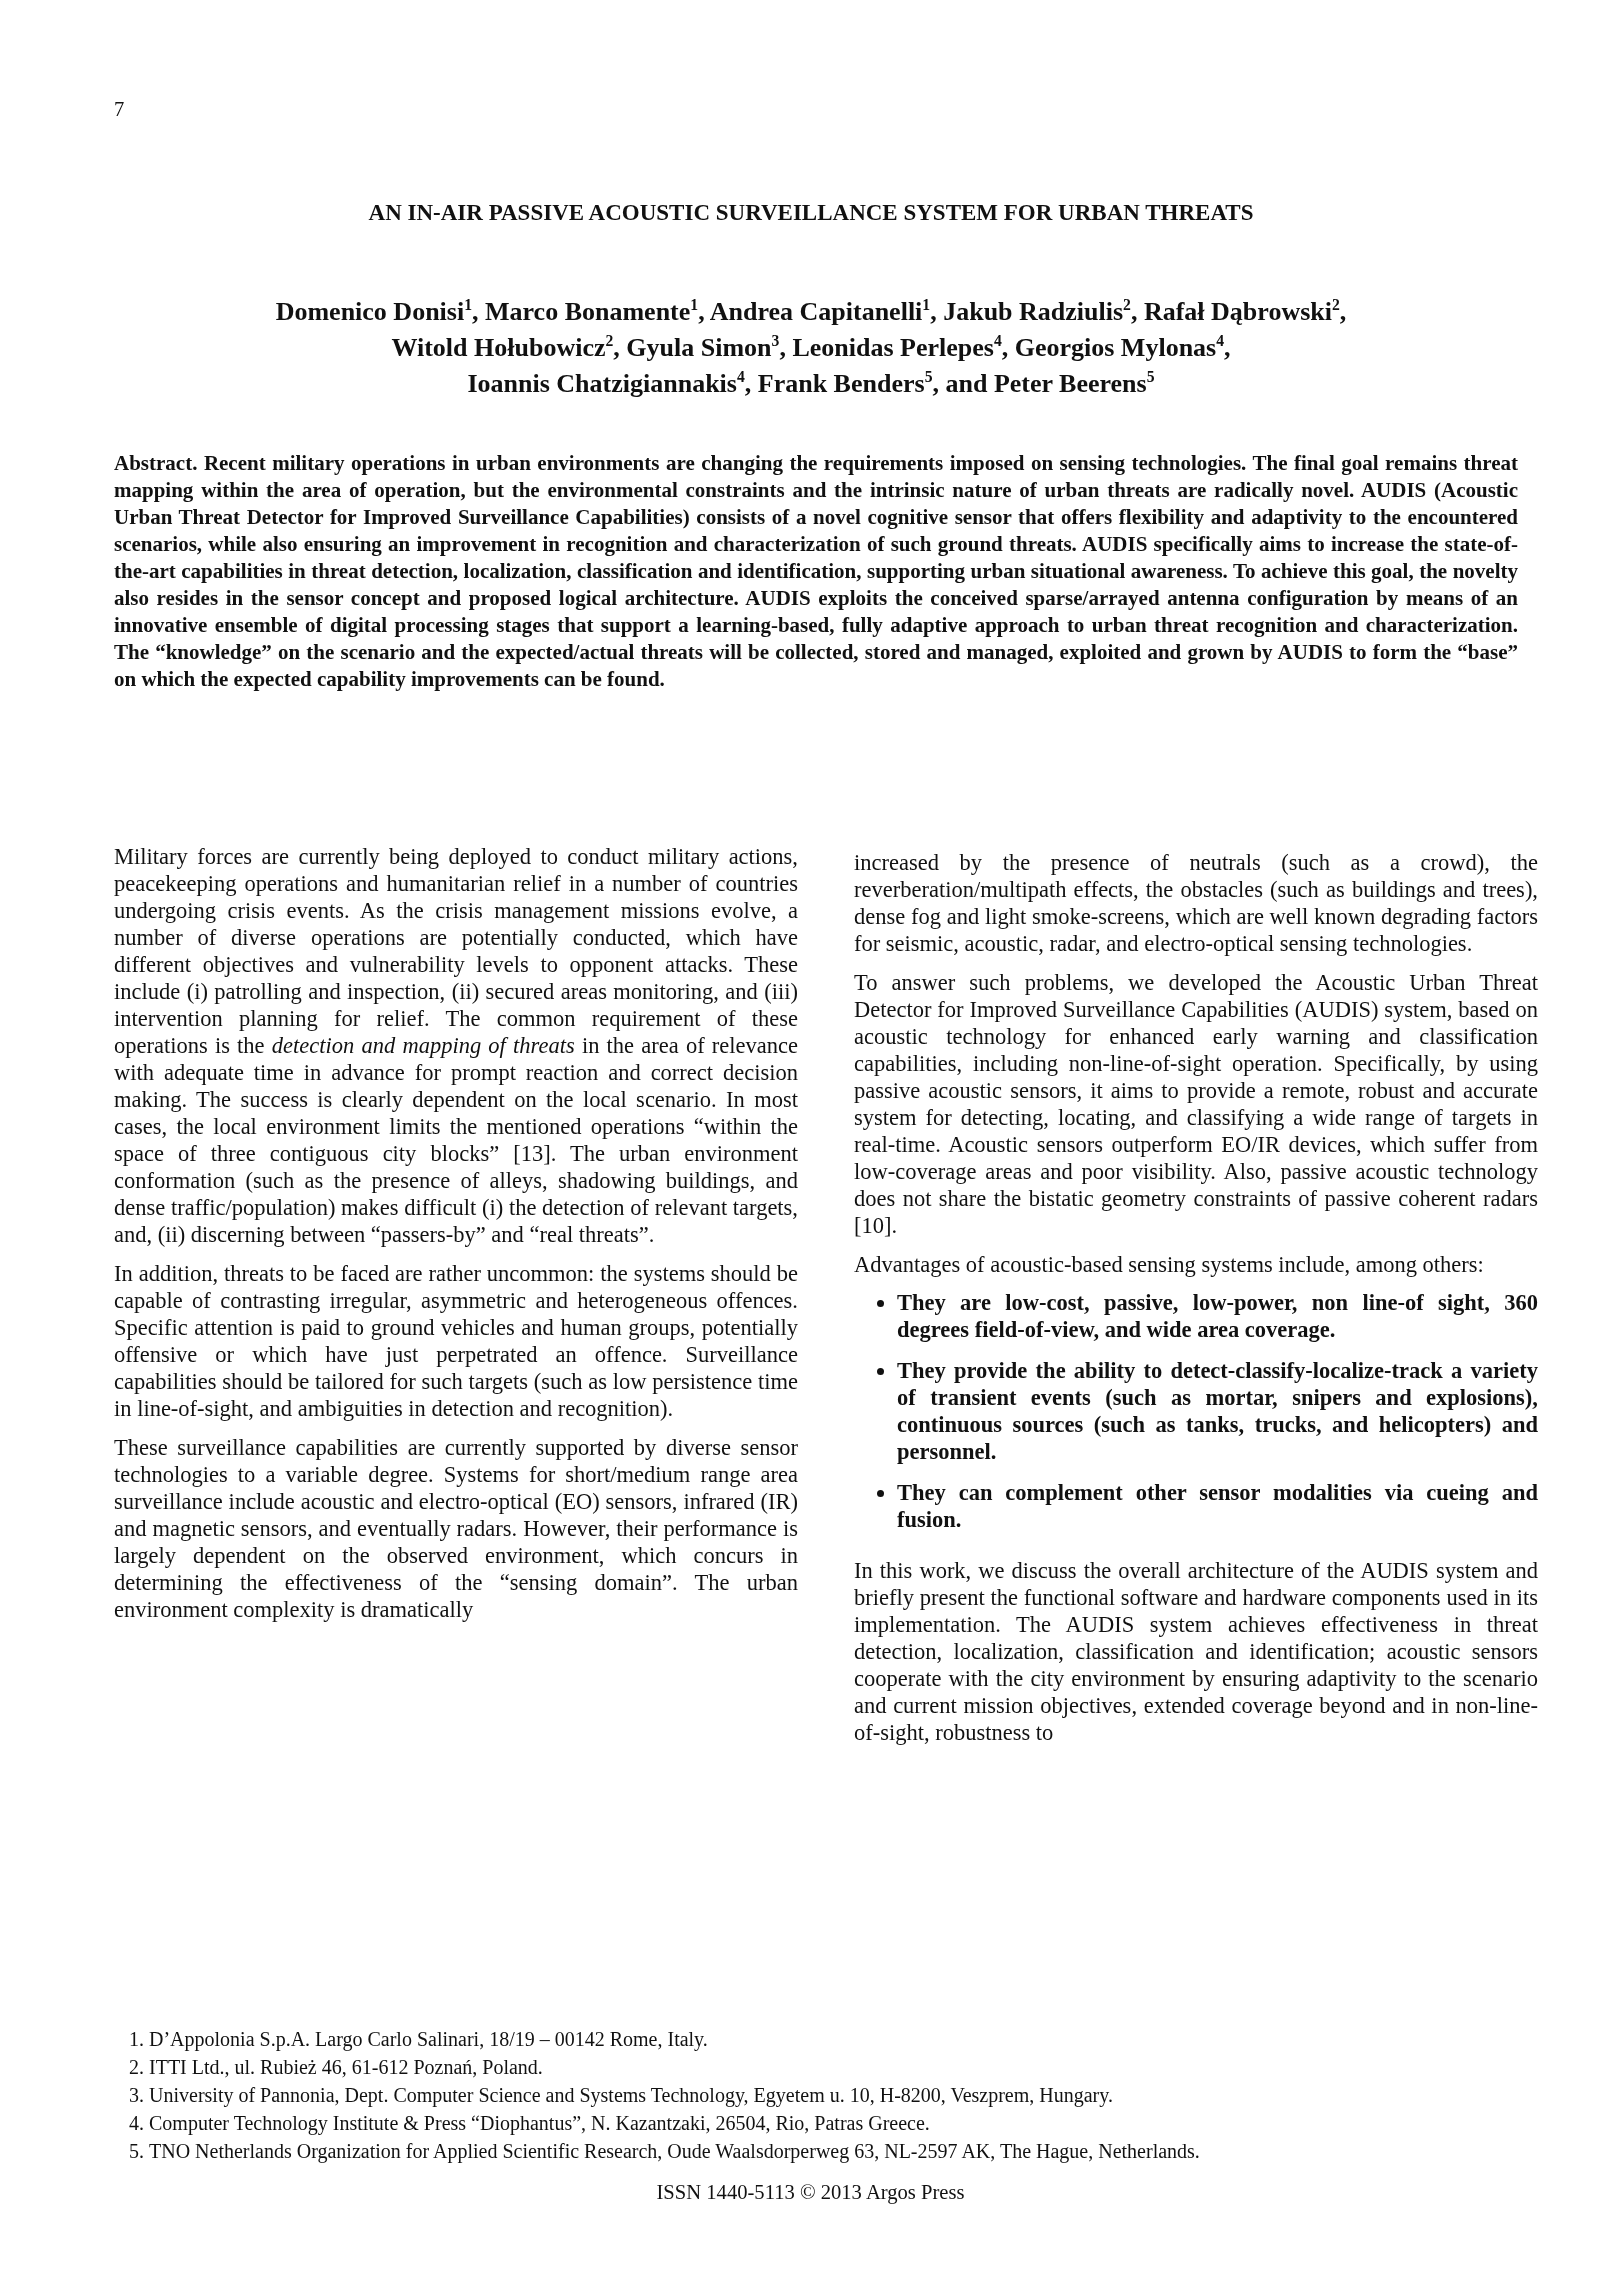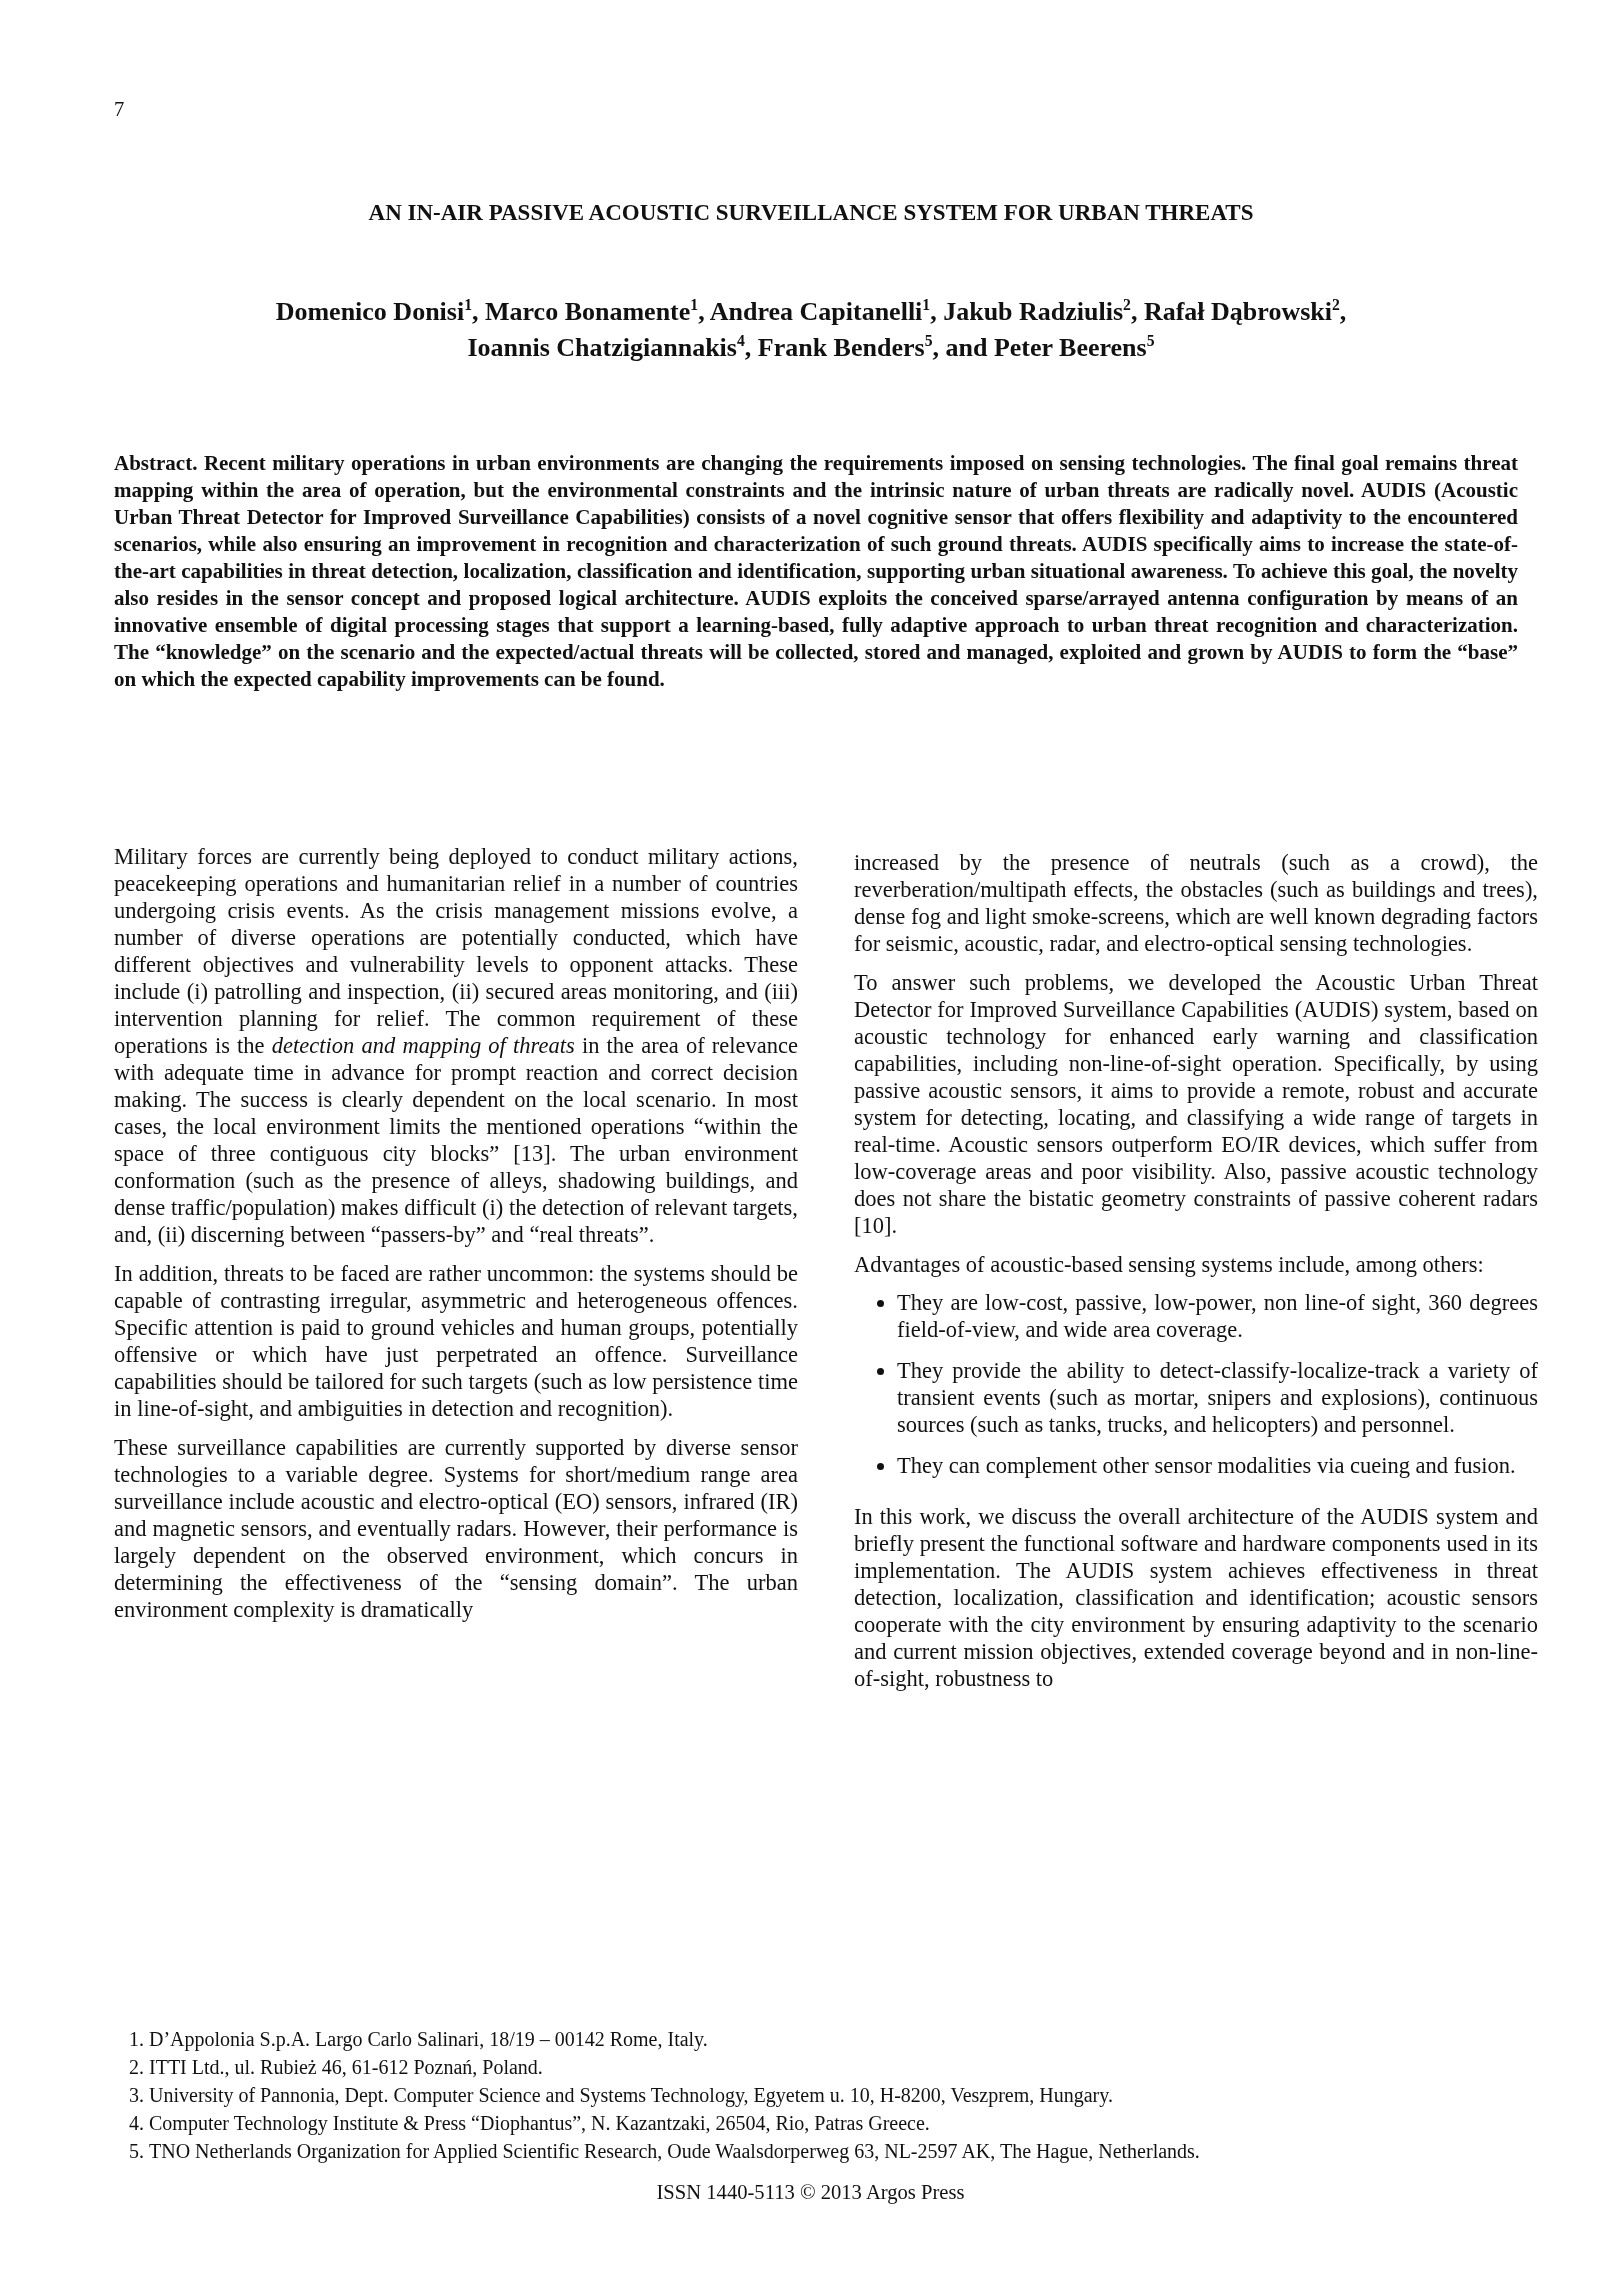--- a/index.html
+++ b/index.html
@@ -14,41 +14,44 @@
   .authors sup { font-size: 15.7px; vertical-align: super; line-height: 0; }
   .abstract { position: absolute; top: 450px; left: 114px; width: 1404px; font-weight: bold;
               font-size: 21px; line-height: 27px; text-align: justify; }
   .col { position: absolute; top: 843px; width: 684px; font-size: 22.5px; line-height: 27px;
          text-align: justify; }
   .col.left { left: 114px; }
   .col.right { left: 854px; top: 849px; }
   .col p { margin: 0 0 11.8px 0; }
   .section-heading { text-align: center; font-weight: bold; font-size: 22.5px;
                      margin: 0 0 29px 0; }
-  ul.adv { margin: 0 0 24px 0; padding-left: 43px; }
+  ul.adv { margin: 0 0 24px 0; padding-left: 43px; font-weight: bold; }
   ul.adv li { margin-bottom: 13.7px; }
   .footnotes { position: absolute; top: 2025px; left: 114px; width: 1404px; font-size: 20px;
                line-height: 28px; }
   .footnotes ol { margin: 0; padding-left: 35px; }
   .issn { position: absolute; top: 2181px; left: 0; width: 1621px; text-align: center; font-size: 20.6px; }
 </style>
 </head>
 <body>
 
 <div class="header">
   <span>7</span>
 </div>
 
 <div class="title">
   <div>AN IN-AIR PASSIVE ACOUSTIC SURVEILLANCE SYSTEM FOR URBAN THREATS</div>
 </div>
 
 <div class="authors">
   <div>
     <span>Domenico Donisi</span><sup>1</sup><span>, </span><span>Marco Bonamente</span><sup>1</sup><span>, </span><span>Andrea Capitanelli</span><sup>1</sup><span>, </span><span>Jakub Radziulis</span><sup>2</sup><span>, </span><span>Rafał Dąbrowski</span><sup>2</sup><span>,</span>
+  </div>
+  <div>
+    <span>Witold Hołubowicz</span><sup>2</sup><span>, </span><span>Gyula Simon</span><sup>3</sup><span>, </span><span>Leonidas Perlepes</span><sup>4</sup><span>, </span><span>Georgios Mylonas</span><sup>4</sup><span>,</span>
   </div>
   <div>
     <span>Ioannis Chatzigiannakis</span><sup>4</sup><span>, </span><span>Frank Benders</span><sup>5</sup><span>, and </span><span>Peter Beerens</span><sup>5</sup>
   </div>
 </div>
 
 <div class="abstract">Abstract. Recent military operations in urban environments are changing the requirements imposed on sensing technologies. The final goal remains threat mapping within the area of operation, but the environmental constraints and the intrinsic nature of urban threats are radically novel. AUDIS (Acoustic Urban Threat Detector for Improved Surveillance Capabilities) consists of a novel cognitive sensor that offers flexibility and adaptivity to the encountered scenarios, while also ensuring an improvement in recognition and characterization of such ground threats. AUDIS specifically aims to increase the state-of-the-art capabilities in threat detection, localization, classification and identification, supporting urban situational awareness. To achieve this goal, the novelty also resides in the sensor concept and proposed logical architecture. AUDIS exploits the conceived sparse/arrayed antenna configuration by means of an innovative ensemble of digital processing stages that support a learning-based, fully adaptive approach to urban threat recognition and characterization. The “knowledge” on the scenario and the expected/actual threats will be collected, stored and managed, exploited and grown by AUDIS to form the “base” on which the expected capability improvements can be found.</div>
 
 <div class="col left">
   <p><span>Military forces are currently being deployed to conduct military actions, peacekeeping operations and humanitarian relief in a number of countries undergoing crisis events. As the crisis management missions evolve, a number of diverse operations are potentially conducted, which have different objectives and vulnerability levels to opponent attacks. These include (i) patrolling and inspection, (ii) secured areas monitoring, and (iii) intervention planning for relief. The common requirement of these operations is the </span><em>detection and mapping of threats</em><span> in the area of relevance with adequate time in advance for prompt reaction and correct decision making. The success is clearly dependent on the local scenario. In most cases, the local environment limits the mentioned operations “within the space of three contiguous city blocks” [13]. The urban environment conformation (such as the presence of alleys, shadowing buildings, and dense traffic/population) makes difficult (i) the detection of relevant targets, and, (ii) discerning between “passers-by” and “real threats”.</span></p>

